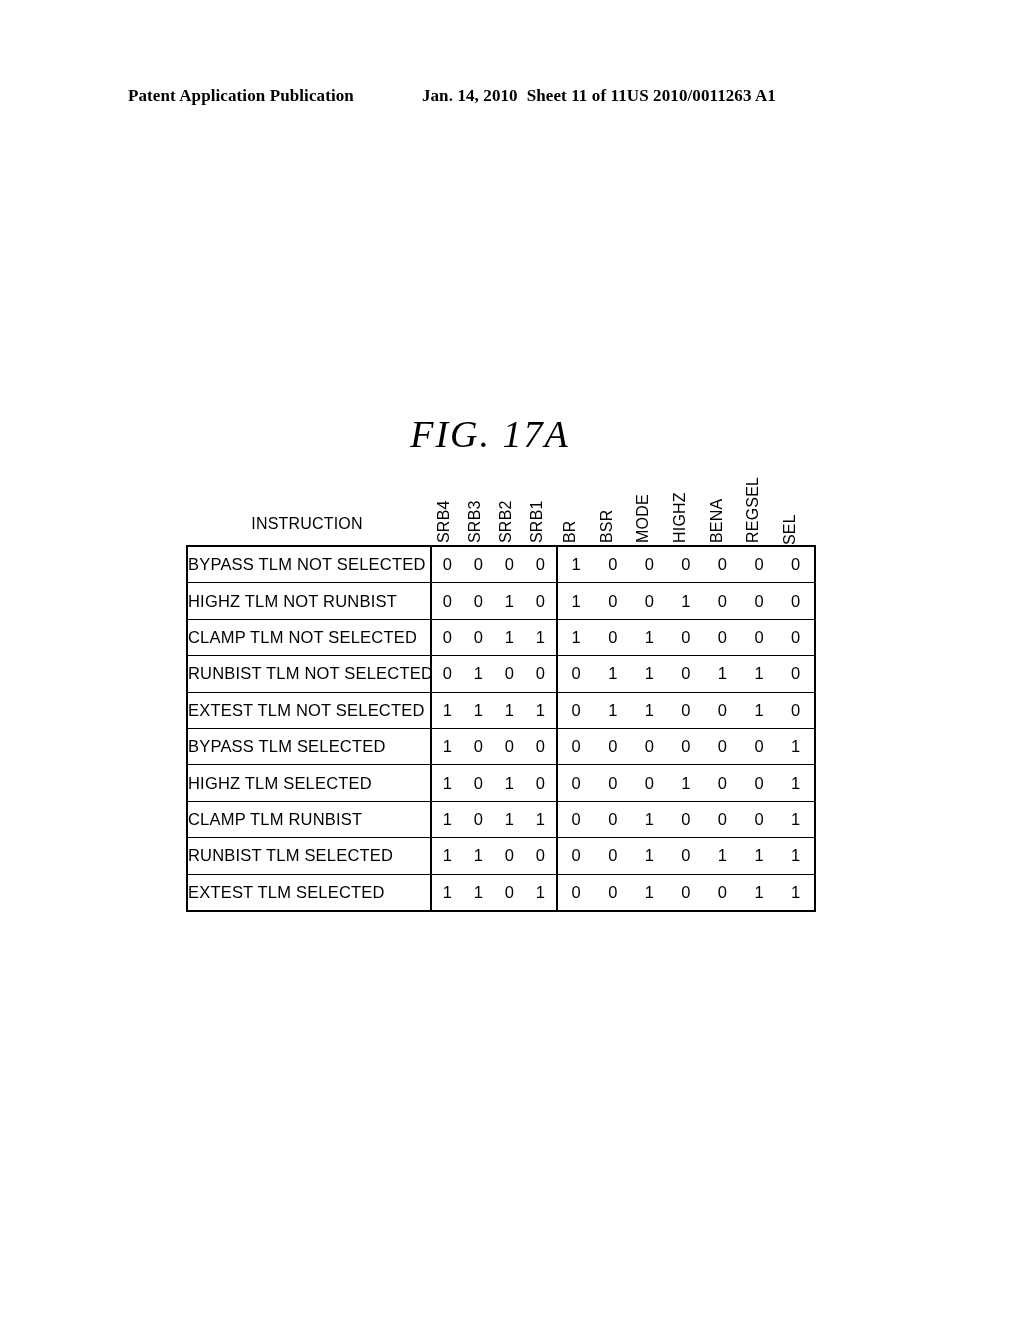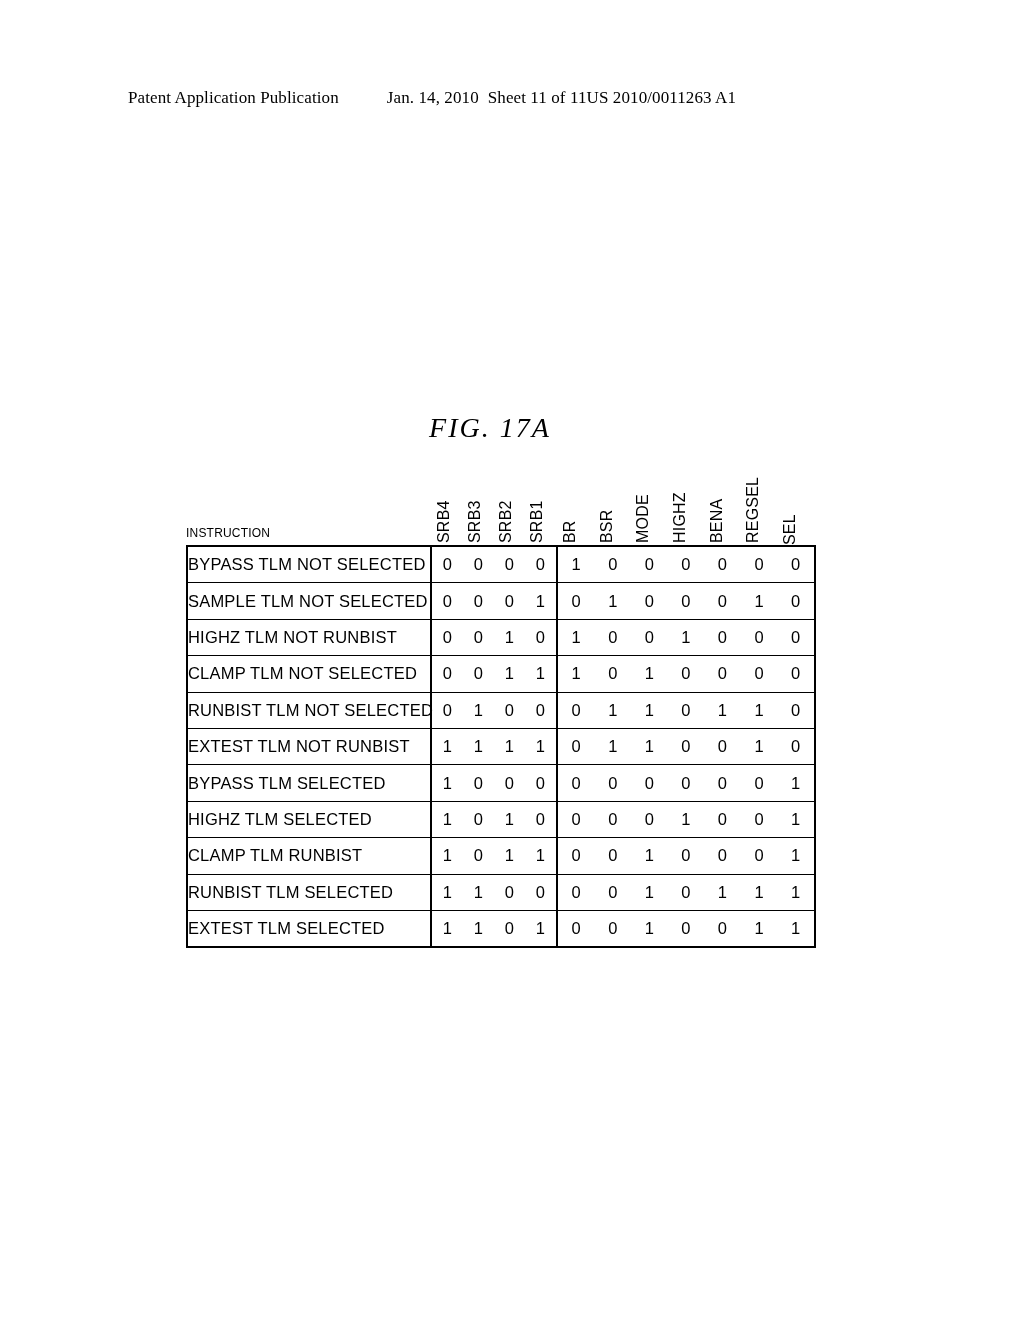--- a/index.html
+++ b/index.html
@@ -17,42 +17,42 @@
   }
 
   
   .patent-header {
     position: absolute;
     top: 86px;
     left: 128px;
     width: 768px;
     height: 24px;
     display: flex;
-    align-items: center;
+    align-items: flex-start;
     font-family: "Liberation Serif", serif;
-    font-weight: normal;
+    font-weight: bold;
     font-size: 17px;
     letter-spacing: 0.1px;
     white-space: nowrap;
   }
   .ph-pub   { }
-  .ph-date  { margin-left: 48px; }
+  .ph-date  { margin-left: 68px; }
   .ph-sheet { margin-left: 9px; }
   .ph-num   { }
 
   
   .fig-title {
     position: absolute;
     top: 412px;
     left: 0;
     width: 980px;
     text-align: center;
     font-family: "Liberation Serif", serif;
     font-style: italic;
-    font-size: 28px;
+    font-size: 38px;
     letter-spacing: 2px;
   }
 
   
   .figure {
     position: absolute;
     left: 186px;
     top: 468px;
     width: 624px;
   }
@@ -60,23 +60,24 @@
   
   .head-band {
     position: relative;
     height: 77px;
     display: flex;
     align-items: flex-end;
   }
   .instruction-head {
     width: 242px;
     flex: 0 0 242px;
-    font-size: 12px;
+    text-align: center;
+    font-size: 16px;
     letter-spacing: 0.2px;
-    padding-bottom: 5px;
+    padding-bottom: 12px;
     box-sizing: border-box;
   }
   .rot-group {
     display: flex;
     align-items: flex-end;
   }
   .rot-group.srb { width: 124px; flex: 0 0 124px; }
   .rot-group.sig { width: 256px; flex: 0 0 256px; }
 
   .rot-cell {
@@ -197,53 +198,39 @@
           <td class="bit srb srb-last">0</td>
           <td class="bit sig">1</td>
           <td class="bit sig">0</td>
           <td class="bit sig">0</td>
           <td class="bit sig">0</td>
           <td class="bit sig">0</td>
           <td class="bit sig">0</td>
           <td class="bit sig">0</td>
         </tr>
         <tr>
-          <td class="instr">SAMPLE  TLM  NOT  SELECTED</td>
-          <td class="bit srb">0</td>
-          <td class="bit srb">0</td>
-          <td class="bit srb">0</td>
+          <td class="instr">HIGHZ  TLM  NOT  RUNBIST</td>
+          <td class="bit srb">0</td>
+          <td class="bit srb">0</td>
+          <td class="bit srb">1</td>
+          <td class="bit srb srb-last">0</td>
+          <td class="bit sig">1</td>
+          <td class="bit sig">0</td>
+          <td class="bit sig">0</td>
+          <td class="bit sig">1</td>
+          <td class="bit sig">0</td>
+          <td class="bit sig">0</td>
+          <td class="bit sig">0</td>
+        </tr>
+        <tr>
+          <td class="instr">CLAMP  TLM  NOT  SELECTED</td>
+          <td class="bit srb">0</td>
+          <td class="bit srb">0</td>
+          <td class="bit srb">1</td>
           <td class="bit srb srb-last">1</td>
-          <td class="bit sig">0</td>
-          <td class="bit sig">1</td>
-          <td class="bit sig">0</td>
-          <td class="bit sig">0</td>
-          <td class="bit sig">0</td>
-          <td class="bit sig">1</td>
-          <td class="bit sig">0</td>
-        </tr>
-        <tr>
-          <td class="instr">HIGHZ  TLM  NOT  RUNBIST</td>
-          <td class="bit srb">0</td>
-          <td class="bit srb">0</td>
-          <td class="bit srb">1</td>
-          <td class="bit srb srb-last">0</td>
-          <td class="bit sig">1</td>
-          <td class="bit sig">0</td>
-          <td class="bit sig">0</td>
-          <td class="bit sig">1</td>
-          <td class="bit sig">0</td>
-          <td class="bit sig">0</td>
-          <td class="bit sig">0</td>
-        </tr>
-        <tr>
-          <td class="instr">CLAMP  TLM  NOT  SELECTED</td>
-          <td class="bit srb">0</td>
-          <td class="bit srb">0</td>
-          <td class="bit srb">1</td>
-          <td class="bit srb srb-last">1</td>
           <td class="bit sig">1</td>
           <td class="bit sig">0</td>
           <td class="bit sig">1</td>
           <td class="bit sig">0</td>
           <td class="bit sig">0</td>
           <td class="bit sig">0</td>
           <td class="bit sig">0</td>
         </tr>
         <tr>
           <td class="instr">RUNBIST  TLM  NOT  SELECTED</td>
@@ -253,21 +240,21 @@
           <td class="bit srb srb-last">0</td>
           <td class="bit sig">0</td>
           <td class="bit sig">1</td>
           <td class="bit sig">1</td>
           <td class="bit sig">0</td>
           <td class="bit sig">1</td>
           <td class="bit sig">1</td>
           <td class="bit sig">0</td>
         </tr>
         <tr>
-          <td class="instr">EXTEST  TLM  NOT  RUNBIST</td>
+          <td class="instr">EXTEST  TLM  NOT  SELECTED</td>
           <td class="bit srb">1</td>
           <td class="bit srb">1</td>
           <td class="bit srb">1</td>
           <td class="bit srb srb-last">1</td>
           <td class="bit sig">0</td>
           <td class="bit sig">1</td>
           <td class="bit sig">1</td>
           <td class="bit sig">0</td>
           <td class="bit sig">0</td>
           <td class="bit sig">1</td>

